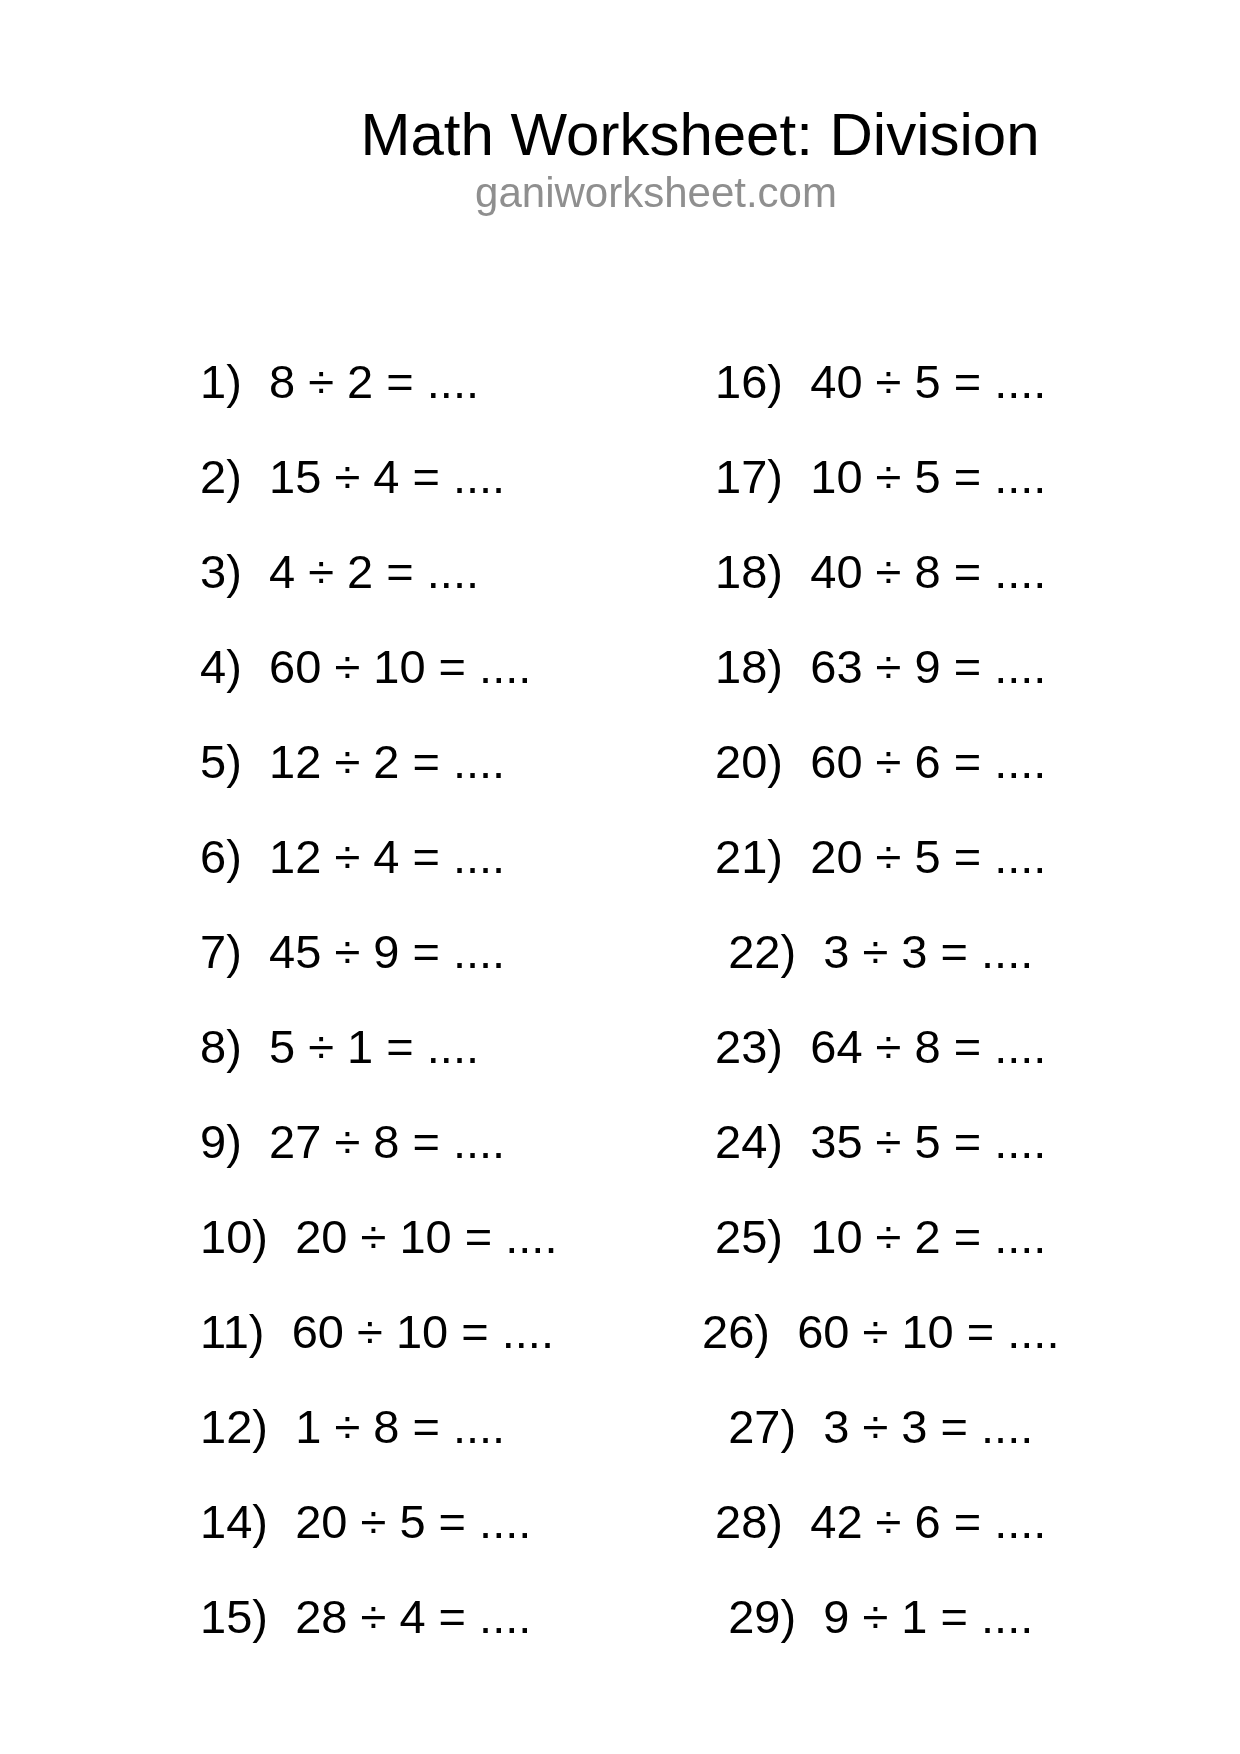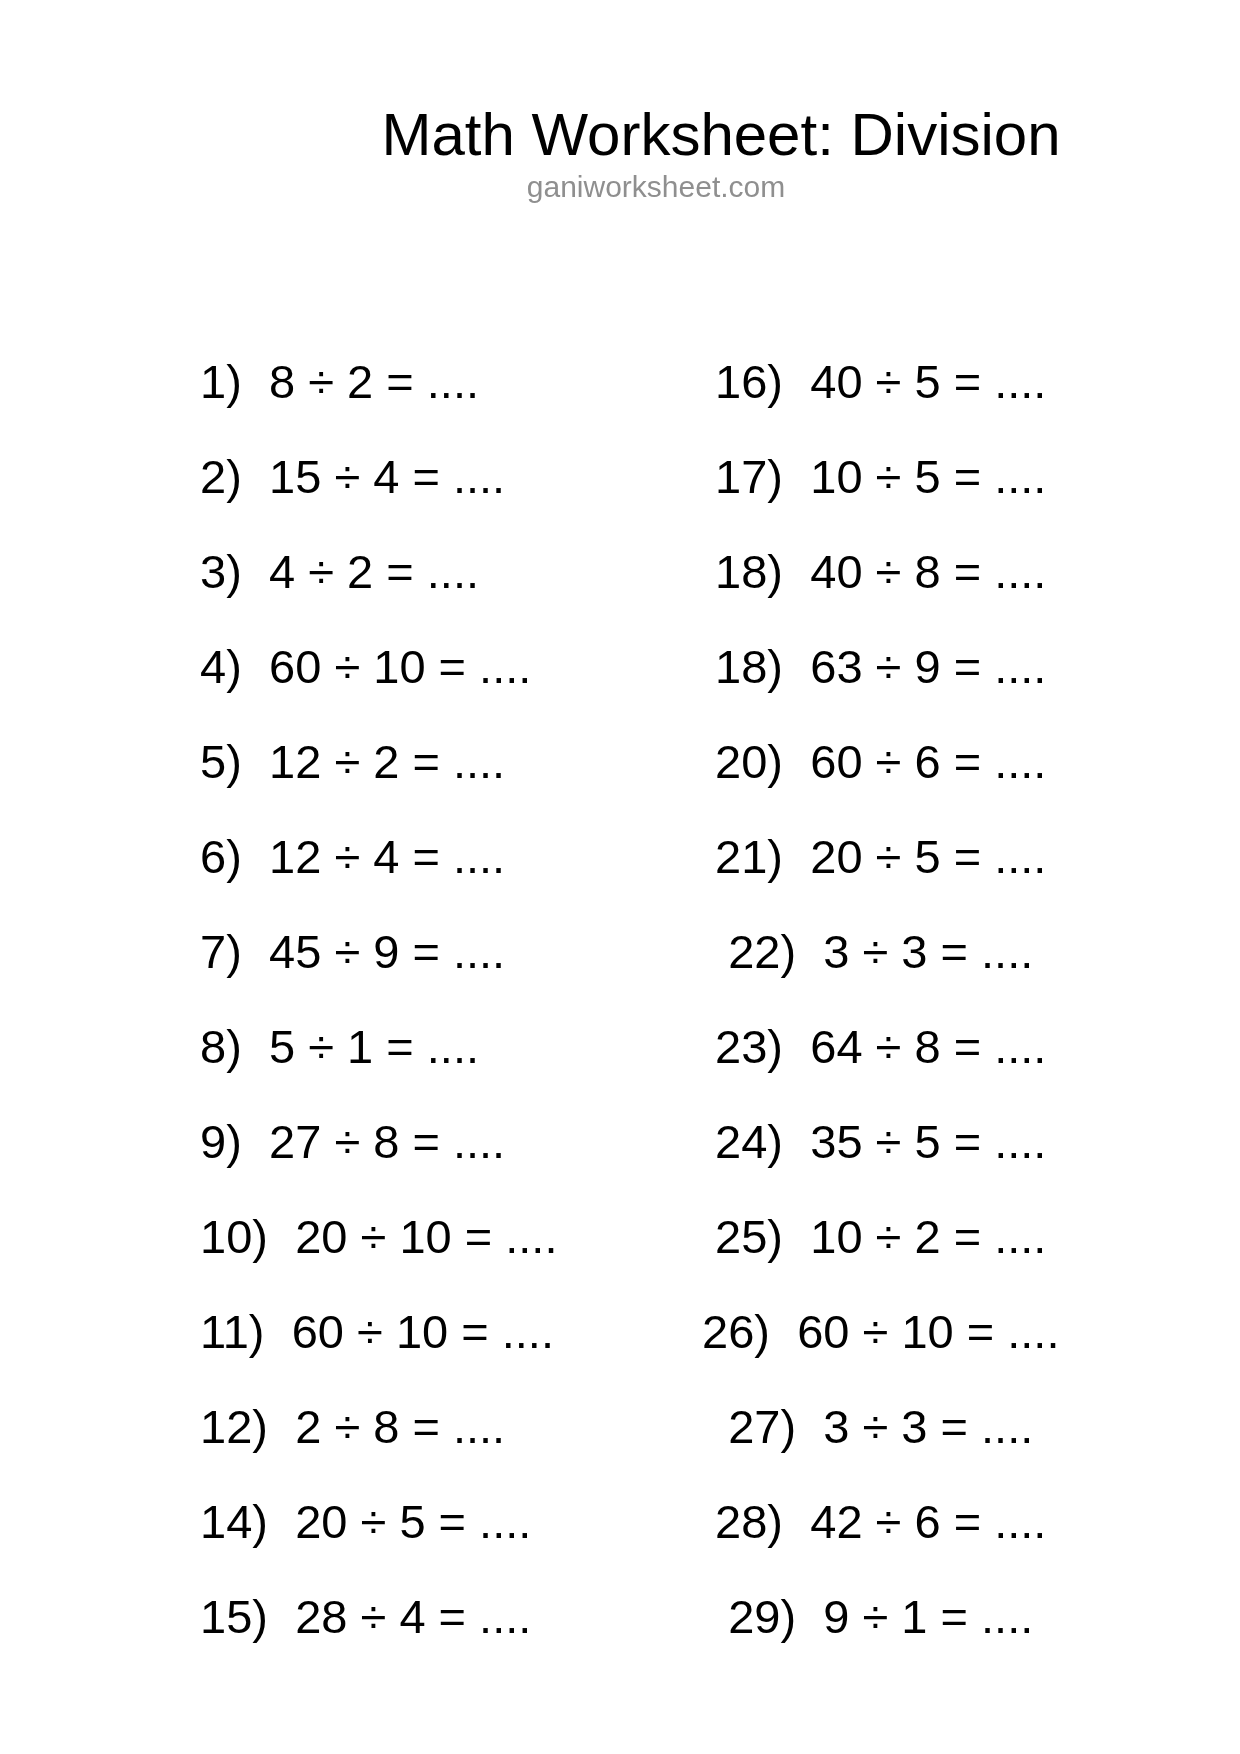--- a/index.html
+++ b/index.html
@@ -11,36 +11,36 @@
     position: relative;
     width: 1240px;
     height: 1754px;
     background: #ffffff;
     overflow: hidden;
     font-family: "Liberation Sans", "DejaVu Sans", sans-serif;
     color: #000000;
   }
   .title {
     position: absolute;
-    left: 721px;
+    left: 700px;
     top: 105px;
     transform: translateX(-50%);
     margin: 0;
     font-size: 60px;
     font-weight: 400;
     line-height: 1;
     white-space: nowrap;
     color: #000000;
   }
   .subtitle {
     position: absolute;
     left: 656px;
     top: 172px;
     transform: translateX(-50%);
-    font-size: 30px;
+    font-size: 42px;
     font-weight: 400;
     line-height: 1;
     white-space: nowrap;
     color: #8f8f8f;
   }
   .col {
     position: absolute;
     top: 334px;
     font-size: 47px;
     font-weight: 400;
@@ -77,21 +77,21 @@
   <div class="row"><span class="pnum">7)</span><span class="pexp">45 ÷ 9 = ....</span></div>
 
   <div class="row"><span class="pnum">8)</span><span class="pexp">5 ÷ 1 = ....</span></div>
 
   <div class="row"><span class="pnum">9)</span><span class="pexp">27 ÷ 8 = ....</span></div>
 
   <div class="row"><span class="pnum">10)</span><span class="pexp">20 ÷ 10 = ....</span></div>
 
   <div class="row"><span class="pnum">11)</span><span class="pexp">60 ÷ 10 = ....</span></div>
 
-  <div class="row"><span class="pnum">12)</span><span class="pexp">2 ÷ 8 = ....</span></div>
+  <div class="row"><span class="pnum">12)</span><span class="pexp">1 ÷ 8 = ....</span></div>
 
 
   <div class="row"><span class="pnum">14)</span><span class="pexp">20 ÷ 5 = ....</span></div>
 
   <div class="row"><span class="pnum">15)</span><span class="pexp">28 ÷ 4 = ....</span></div>
 </div>
   <div class="col col-right">
   <div class="row"><span class="pnum">16)</span><span class="pexp">40 ÷ 5 = ....</span></div>
 
   <div class="row"><span class="pnum">17)</span><span class="pexp">10 ÷ 5 = ....</span></div>

